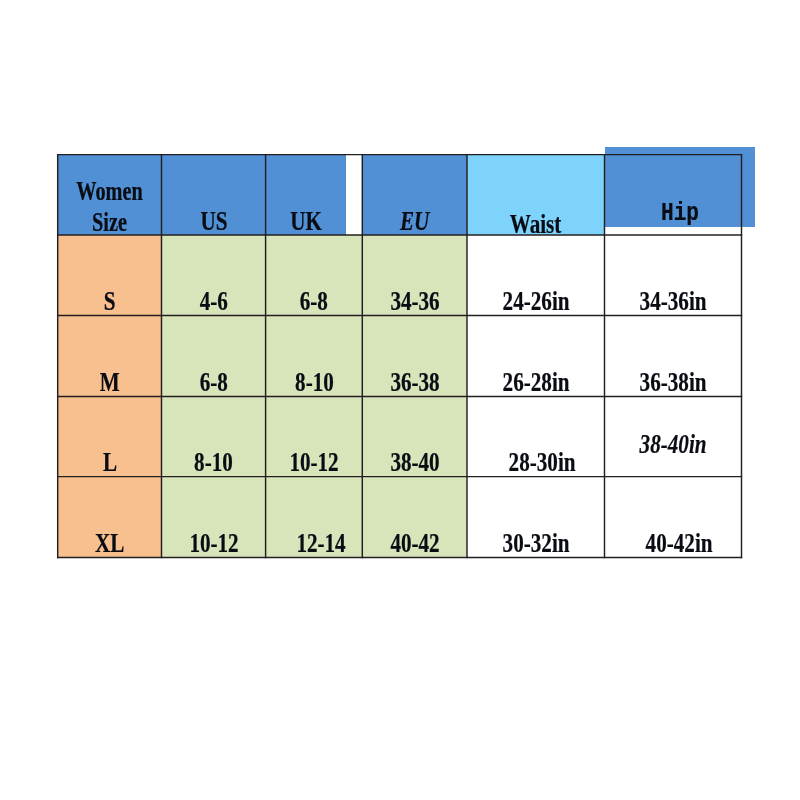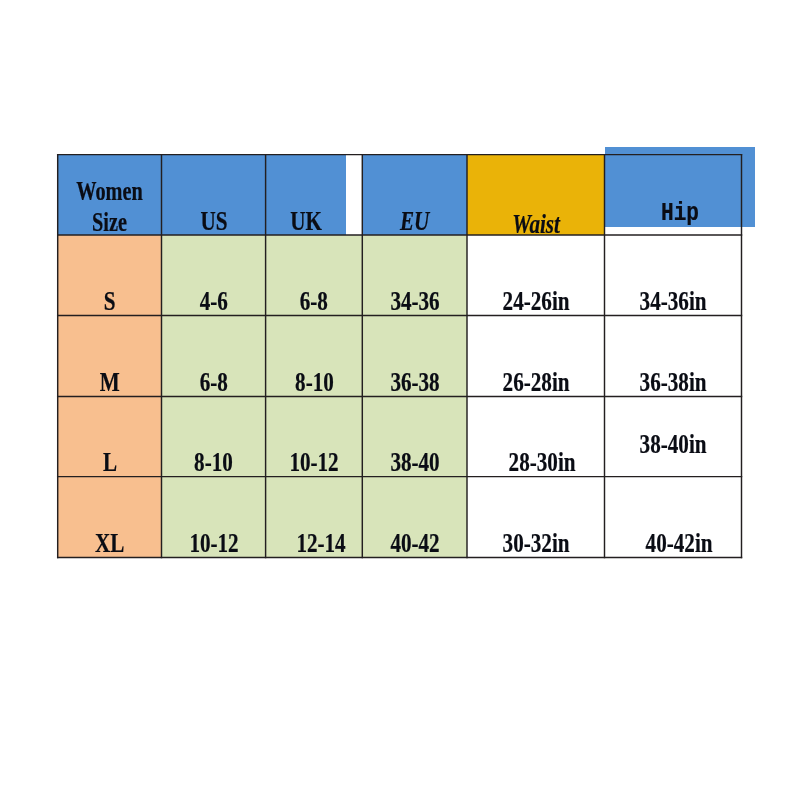--- a/index.html
+++ b/index.html
@@ -32,21 +32,21 @@
       </div>
     <div class="cell c-head" style="left: 161.5px; top: 154.6px; width: 104.1px; height: 80.4px; background-color: rgb(81, 144, 212);">
         <div class="ct" style="color: rgb(10, 12, 20);">US</div>
       </div>
     <div class="cell c-head" style="left: 265.6px; top: 154.6px; width: 80px; height: 80.4px; background-color: rgb(81, 144, 212);">
         <div class="ct" style="color: rgb(10, 12, 20);">UK</div>
       </div>
     <div class="cell c-head" style="left: 362.3px; top: 154.6px; width: 104.7px; height: 80.4px; background-color: rgb(81, 144, 212); font-style: italic;">
         <div class="ct" style="color: rgb(10, 12, 20);">EU</div>
       </div>
-    <div class="cell c-head" style="left: 467px; top: 154.6px; width: 137.5px; height: 84px; background-color: #eab308; font-style: italic;">
+    <div class="cell c-head" style="left: 467px; top: 154.6px; width: 137.5px; height: 84px; background-color: #7dd3fc;">
         <div class="ct" style="color: rgb(10, 12, 20);">Waist</div>
       </div>
     <div class="cell c-head" style="left: 604.5px; top: 147px; width: 150px; height: 80.4px; background-color: rgb(81, 144, 212); font-family: Liberation Mono, monospace;">
         <div class="ct" style="color: rgb(10, 12, 20);">Hip</div>
       </div>
     <div class="cell c-size" style="left: 57.7px; top: 235px; width: 103.8px; height: 80.5px; background-color: rgb(248, 191, 143);">
         <div class="ct" style="color: rgb(10, 12, 20);">S</div>
       </div>
     <div class="cell c-green" style="left: 161.5px; top: 235px; width: 104.1px; height: 80.5px; background-color: rgb(216, 228, 186);">
         <div class="ct" style="color: rgb(10, 12, 20);">4-6</div>
@@ -89,21 +89,21 @@
       </div>
     <div class="cell c-green" style="left: 265.6px; top: 396.4px; width: 96.7px; height: 80.2px; background-color: rgb(216, 228, 186);">
         <div class="ct" style="color: rgb(10, 12, 20);">10-12</div>
       </div>
     <div class="cell c-green" style="left: 362.3px; top: 396.4px; width: 104.7px; height: 80.2px; background-color: rgb(216, 228, 186);">
         <div class="ct" style="color: rgb(10, 12, 20);">38-40</div>
       </div>
     <div class="cell c-white" style="left: 467px; top: 396.4px; width: 137.5px; height: 80.2px; background-color: rgb(255, 255, 255); padding-left: 12px;">
         <div class="ct" style="color: rgb(10, 12, 20);">28-30in</div>
       </div>
-    <div class="cell c-white" style="left: 604.5px; top: 396.4px; width: 137px; height: 62px; background-color: rgb(255, 255, 255);">
+    <div class="cell c-white" style="left: 604.5px; top: 396.4px; width: 137px; height: 62px; background-color: rgb(255, 255, 255); font-style: italic;">
         <div class="ct" style="color: rgb(10, 12, 20);">38-40in</div>
       </div>
     <div class="cell c-size" style="left: 57.7px; top: 476.6px; width: 103.8px; height: 80.9px; background-color: rgb(248, 191, 143);">
         <div class="ct" style="color: rgb(10, 12, 20);">XL</div>
       </div>
     <div class="cell c-green" style="left: 161.5px; top: 476.6px; width: 104.1px; height: 80.9px; background-color: rgb(216, 228, 186);">
         <div class="ct" style="color: rgb(10, 12, 20);">10-12</div>
       </div>
     <div class="cell c-green" style="left: 265.6px; top: 476.6px; width: 96.7px; height: 80.9px; background-color: rgb(216, 228, 186); padding-left: 14px;">
         <div class="ct" style="color: rgb(10, 12, 20);">12-14</div>

